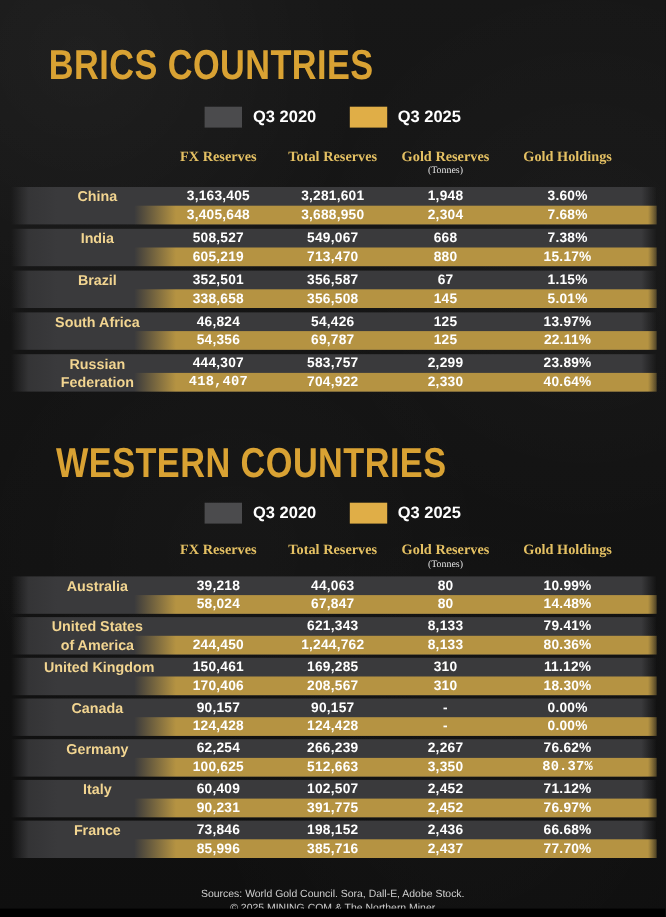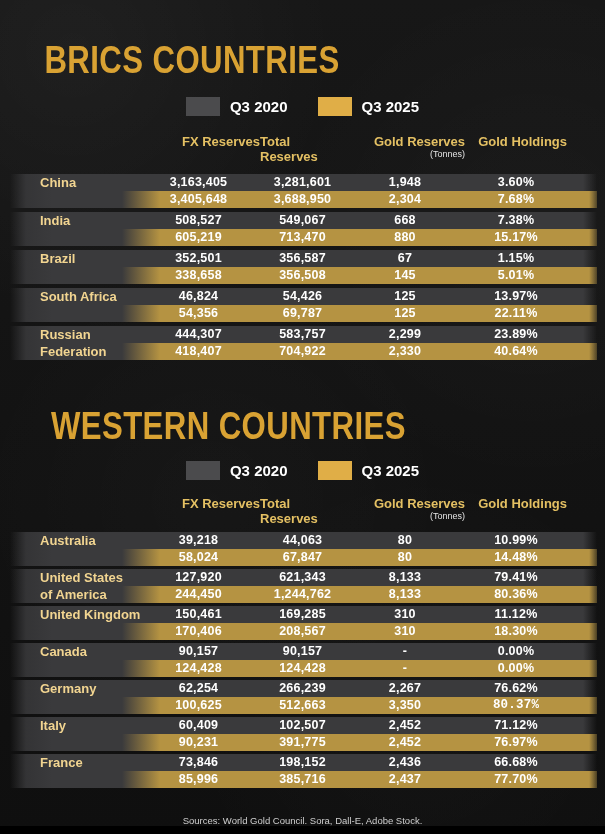--- a/index.html
+++ b/index.html
@@ -21,32 +21,32 @@
   .title.t2{padding-top:32px;}
   .legend{display:flex;justify-content:center;align-items:center;gap:30px;margin-top:14px;height:20px;}
   .legend2{margin-top:12px;}
   .legend-item{display:flex;align-items:center;gap:10px;}
   .swatch{width:34px;height:19px;display:inline-block;}
   .swatch.gray{background:#4b4b4d;}
   .swatch.goldc{background:#e0ae47;}
   .legend-label{color:#ffffff;font-weight:700;font-size:15px;}
   .headers{margin:18px 0 0 10px;width:587px;display:grid;grid-template-columns:127px 123px 85px 120px 132px;}
   .headers2{margin-top:16px;}
-  .header-cell{display:flex;flex-direction:column;align-items:flex-end;color:#e4c063;font-weight:700;font-size:13px;line-height:15px;box-sizing:border-box;}
+  .header-cell{display:flex;flex-direction:column;align-items:center;color:#e4c063;font-weight:700;font-size:13px;line-height:15px;box-sizing:border-box;font-family:Liberation Serif, serif;}
   .header-cell.col4h{padding-right:30px;}
   .tonnes{color:#e3e3e3;font-weight:400;font-size:9px;line-height:11px;}
   .table{margin:10px 0 0 10px;width:587px;}
   .table.western{margin-top:6px;}
   .group{position:relative;height:34px;margin-bottom:4px;display:grid;
     grid-template-columns:127px 123px 85px 120px 132px;grid-template-rows:17px 17px;
     background:linear-gradient(to right, rgba(58,58,60,0) 0px, rgba(58,58,60,.85) 16px, #3a3a3c 42px, #3a3a3c calc(100% - 14px), rgba(58,58,60,0) 100%);}
   .table.western .group{margin-bottom:3px;}
   .gold-band{position:absolute;left:112px;right:0;top:17px;height:17px;z-index:1;
     background:linear-gradient(to right, rgba(181,147,66,0) 0px, #b59342 38px, #b59342 calc(100% - 8px), rgba(181,147,66,.35) 100%);}
-  .country{grid-column:1;grid-row:1 / span 2;padding-left:30px;z-index:2;color:#f2d591;font-weight:700;font-size:13px;line-height:17px;white-space:nowrap;}
+  .country{grid-column:1;grid-row:1 / span 2;padding-left:30px;z-index:2;color:#f2d591;font-weight:700;font-size:13px;line-height:17px;white-space:nowrap;text-align:center;}
   .cell{position:relative;z-index:2;text-align:center;color:#ffffff;font-weight:700;font-size:12.5px;line-height:17px;letter-spacing:.2px;box-sizing:border-box;}
   .cell.col4{padding-right:30px;}
   .footer{margin-top:26px;text-align:center;color:#cfcfcf;font-size:9.5px;line-height:13px;}
   .bottom-strip{position:absolute;left:0;bottom:0;width:605px;height:20px;background:#000;}
 </style>
 </head>
 <body>
 
 <div class="poster">
 
@@ -141,21 +141,21 @@
         <div class="group">
           <div class="gold-band"></div>
           <div class="country">
             <div>Russian</div>
             <div>Federation</div>
           </div>
           <div class="cell" style="grid-area: 1 / 2;">444,307</div>
           <div class="cell" style="grid-area: 1 / 3;">583,757</div>
           <div class="cell" style="grid-area: 1 / 4;">2,299</div>
           <div class="cell col4" style="grid-area: 1 / 5;">23.89%</div>
-          <div class="cell" style="grid-area: 2 / 2;">418,407</div>
+          <div class="cell" style="grid-area: 2 / 2; font-family: Liberation Mono, monospace;">418,407</div>
           <div class="cell" style="grid-area: 2 / 3;">704,922</div>
           <div class="cell" style="grid-area: 2 / 4;">2,330</div>
           <div class="cell col4" style="grid-area: 2 / 5;">40.64%</div>
         </div>
       </div>
   </section>
 
   <section>
     <h1 class="title t2"><span class="tx">WESTERN COUNTRIES</span></h1>
 
@@ -201,21 +201,20 @@
           <div class="cell" style="grid-area: 2 / 3;">67,847</div>
           <div class="cell" style="grid-area: 2 / 4;">80</div>
           <div class="cell col4" style="grid-area: 2 / 5;">14.48%</div>
         </div>
         <div class="group">
           <div class="gold-band"></div>
           <div class="country">
             <div>United States</div>
             <div>of America</div>
           </div>
-          <div class="cell" style="grid-area: 1 / 2;">127,920</div>
           <div class="cell" style="grid-area: 1 / 3;">621,343</div>
           <div class="cell" style="grid-area: 1 / 4;">8,133</div>
           <div class="cell col4" style="grid-area: 1 / 5;">79.41%</div>
           <div class="cell" style="grid-area: 2 / 2;">244,450</div>
           <div class="cell" style="grid-area: 2 / 3;">1,244,762</div>
           <div class="cell" style="grid-area: 2 / 4;">8,133</div>
           <div class="cell col4" style="grid-area: 2 / 5;">80.36%</div>
         </div>
         <div class="group">
           <div class="gold-band"></div>

